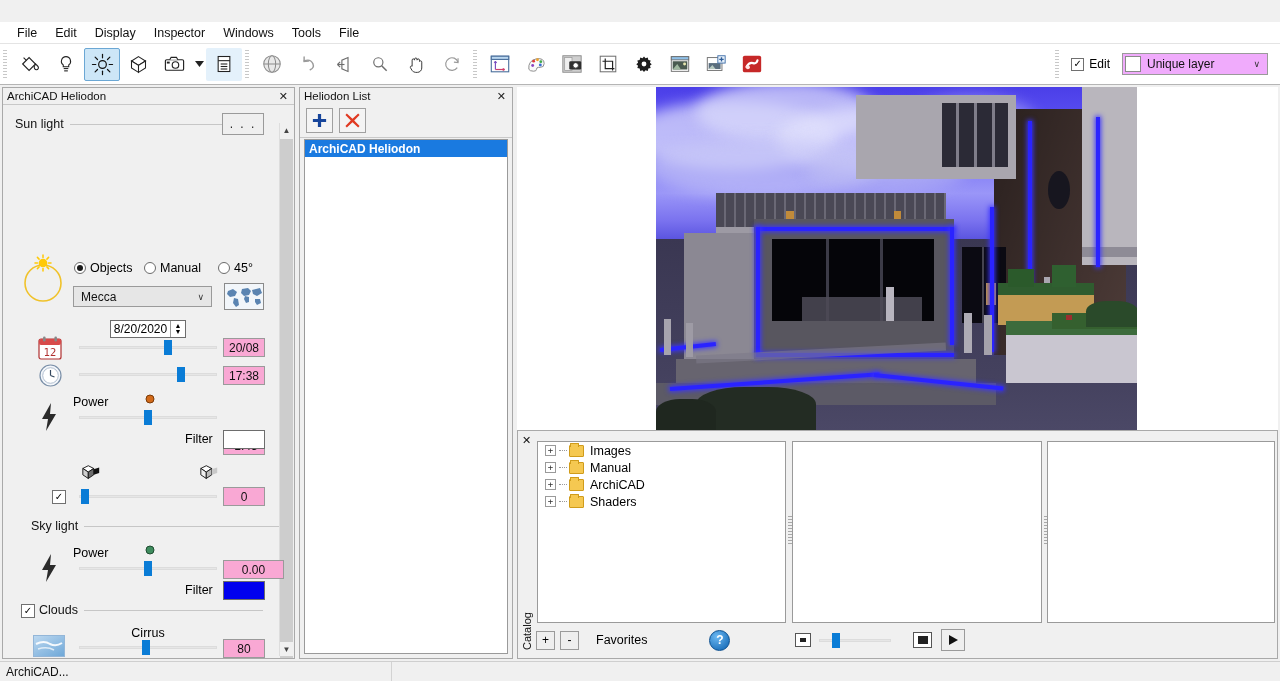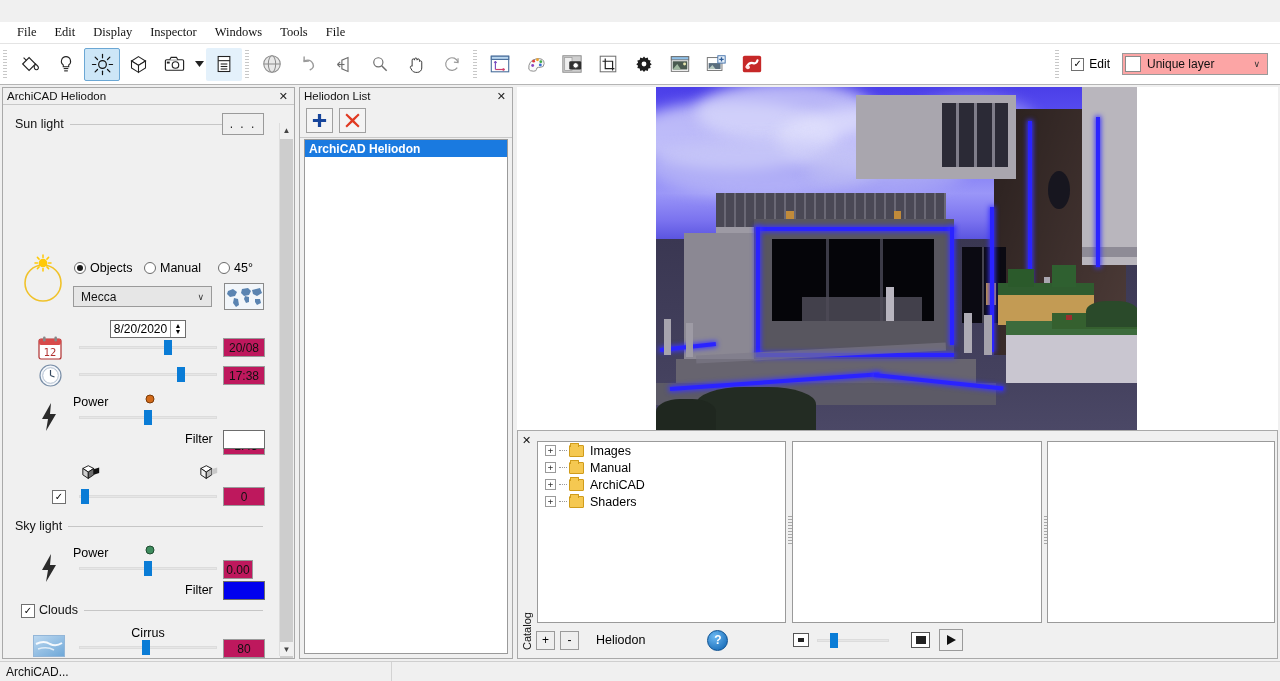--- a/index.html
+++ b/index.html
@@ -33,21 +33,20 @@
   #wincontrols div {
     width:45px; height:22px; display:flex; align-items:center; justify-content:center;
     font-size:12px; color:#333; font-family:"DejaVu Sans", sans-serif;
   }
 
   
   #menubar {
     position:absolute; left:0; top:22px; width:1280px; height:22px;
     background:#ffffff; display:flex; align-items:center; padding-left:8px;
     border-bottom:1px solid #e4e4e4;
-    font-family:Liberation Serif, serif;
   }
   #menubar .mi {
     padding: 2px 9px; font-size:12.5px; color:#111; cursor:default;
   }
 
   
   #toolbar {
     position:absolute; left:0; top:44px; width:1280px; height:41px;
     background:#ffffff; border-bottom:1px solid #b5b5b5;
     display:flex; align-items:center;
@@ -66,21 +65,21 @@
   .ico { display:block; }
 
   
   #tb-right { margin-left:auto; display:flex; align-items:center; padding-right:12px; }
   .chk {
     width:13px; height:13px; border:1px solid #707070; background:#fff;
     display:inline-flex; align-items:center; justify-content:center;
     font-size:10px; line-height:1; color:#000; margin-right:5px;
   }
   .combo {
-    height:22px; border:1px solid #9a9a9a; background:#fca5a5;
+    height:22px; border:1px solid #9a9a9a; background:#f0abfc;
     display:flex; align-items:center; padding:0 2px; position:relative;
   }
   .combo .swatch { width:16px; height:16px; background:#fff; border:1px solid #8a8a8a; margin-right:6px;}
   .combo .cvalue { font-size:12px; color:#111; flex:1; }
   .combo .carr { font-size:9px; color:#333; padding:0 5px; }
 
   
   #leftpanel {
     position:absolute; left:2px; top:87px; width:293px; height:572px;
     background:#f0f0f0; border:1px solid #a9a9a9;
@@ -101,21 +100,21 @@
   .vscroll .arr {
     width:13px; height:14px; background:#f0f0f0; display:flex; align-items:center;
     justify-content:center; font-size:8px; color:#444;
   }
   .vscroll .thumb { position:absolute; left:0; top:16px; width:13px; height:530px; background:#cdcdcd; }
 
   .grouplabel { display:flex; align-items:center; gap:6px; font-size:12.5px; color:#111; }
   .grouplabel .rule { flex:1; height:1px; background:#c6c6c6; }
 
   .txtbox {
-    border:1px solid #9a9a9a; background:#be185d; height:19px;
+    border:1px solid #9a9a9a; background:#f9a8d4; height:19px;
     display:flex; align-items:center; justify-content:center;
     font-size:12px; color:#111;
   }
   .slider { position:relative; height:14px; }
   .slider .track { position:absolute; left:0; right:0; top:6px; height:3px; background:#e6e6e6; border:1px solid #dcdcdc; }
   .slider .knob { position:absolute; top:0px; width:8px; height:15px; background:#0a7cd6; }
   .radio { display:inline-flex; align-items:center; gap:4px; font-size:12.5px; }
   .radio .dot {
     width:12px; height:12px; border-radius:50%; border:1px solid #6b6b6b; background:#fff;
     display:inline-flex; align-items:center; justify-content:center;
@@ -544,41 +543,41 @@
           <path d="M14 7 L20 5 L20 11 L14 13 Z" fill="#c9c9c9"></path>
         </svg>
       </div>
       <span class="chk" style="position:absolute;left:49px;top:385px;width:14px;height:14px;">✓</span>
       <div class="slider" style="position:absolute;left:76px;top:384px;width:138px;">
         <div class="track"></div>
         <div class="knob" style="left:2px;"></div>
       </div>
       <div class="txtbox" style="position:absolute;left:220px;top:382px;width:42px;">0</div>
 
-      <div style="position:absolute;left:12px;top:414px;width:248px;" class="grouplabel">
+      <div style="position:absolute;left:28px;top:414px;width:248px;" class="grouplabel">
         <span>Sky light</span>
         <span class="rule"></span>
       </div>
 
       <div style="position:absolute;left:70px;top:441px;font-size:12.5px;">Power</div>
       <div style="position:absolute;left:142px;top:439px;">
         <svg width="10" height="10" viewBox="0 0 10 10">
             <circle cx="5" cy="5" r="4" fill="#3f8c5e" stroke="#1f4c31"></circle>
           </svg>
       </div>
       <div style="position:absolute;left:35px;top:448px;">
         <svg width="22" height="30" viewBox="0 0 22 30">
             <path d="M13 1 L4 17 h6 L8 29 L18 12 h-6 z" fill="#2b2b2b"></path>
           </svg>
       </div>
       <div class="slider" style="position:absolute;left:76px;top:456px;width:138px;">
         <div class="track"></div>
         <div class="knob" style="left:65px;"></div>
       </div>
-      <div class="txtbox" style="position:absolute;left:220px;top:455px;width:30px;">0.00</div>
+      <div class="txtbox" style="position:absolute;left:220px;top:455px;width:61px;">0.00</div>
 
       <div style="position:absolute;left:182px;top:478px;font-size:12.5px;">Filter</div>
       <div style="position:absolute;left:220px;top:476px;width:42px;height:19px;border:1px solid #6d6d6d;background:#0000ee;"></div>
 
       <span class="chk" style="position:absolute;left:18px;top:499px;width:14px;height:14px;">✓</span>
       <div style="position:absolute;left:36px;top:498px;width:224px;" class="grouplabel">
         <span>Clouds</span>
         <span class="rule"></span>
       </div>
 
@@ -742,21 +741,21 @@
     </div>
 
     <div class="cat-grip" style="left:270px;"></div>
     <div class="cat-pane" style="left:274px; width:250px;"></div>
     <div class="cat-grip" style="left:526px;"></div>
     <div class="cat-pane" style="left:529px; width:228px;"></div>
 
     <div id="cat-footer">
       <div class="pmbtn">+</div>
       <div class="pmbtn" style="margin-left:5px;">-</div>
-      <span style="margin-left:17px;font-size:12.5px;">Heliodon</span>
+      <span style="margin-left:17px;font-size:12.5px;">Favorites</span>
       <div class="helpbtn" style="margin-left:62px;">?</div>
 
       <div style="margin-left:65px;width:16px;height:14px;border:1px solid #555;background:#fff;display:flex;align-items:center;justify-content:center;">
         <svg width="8" height="8" viewBox="0 0 8 8">
             <rect x="1" y="2" width="6" height="4" fill="#222"></rect>
           </svg>
       </div>
       <div class="slider" style="width:72px;margin-left:8px;">
         <div class="track"></div>
         <div class="knob" style="left:13px;"></div>

